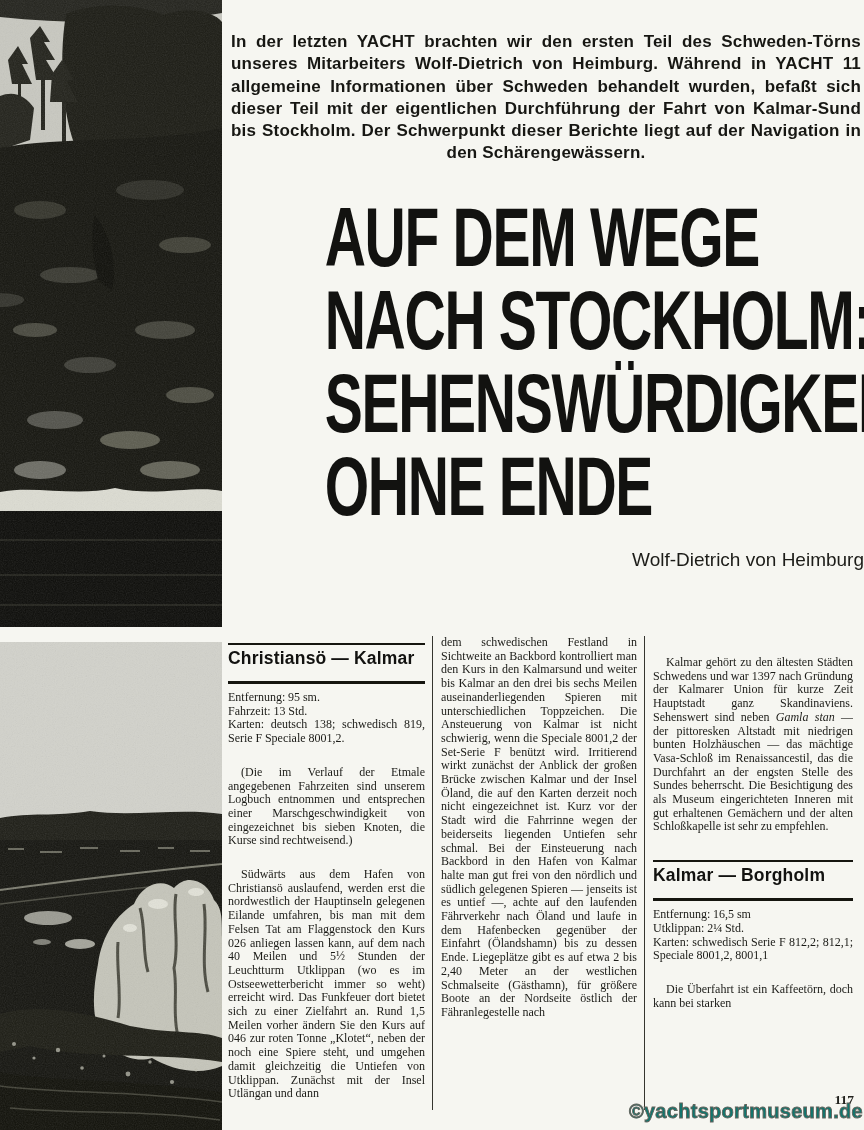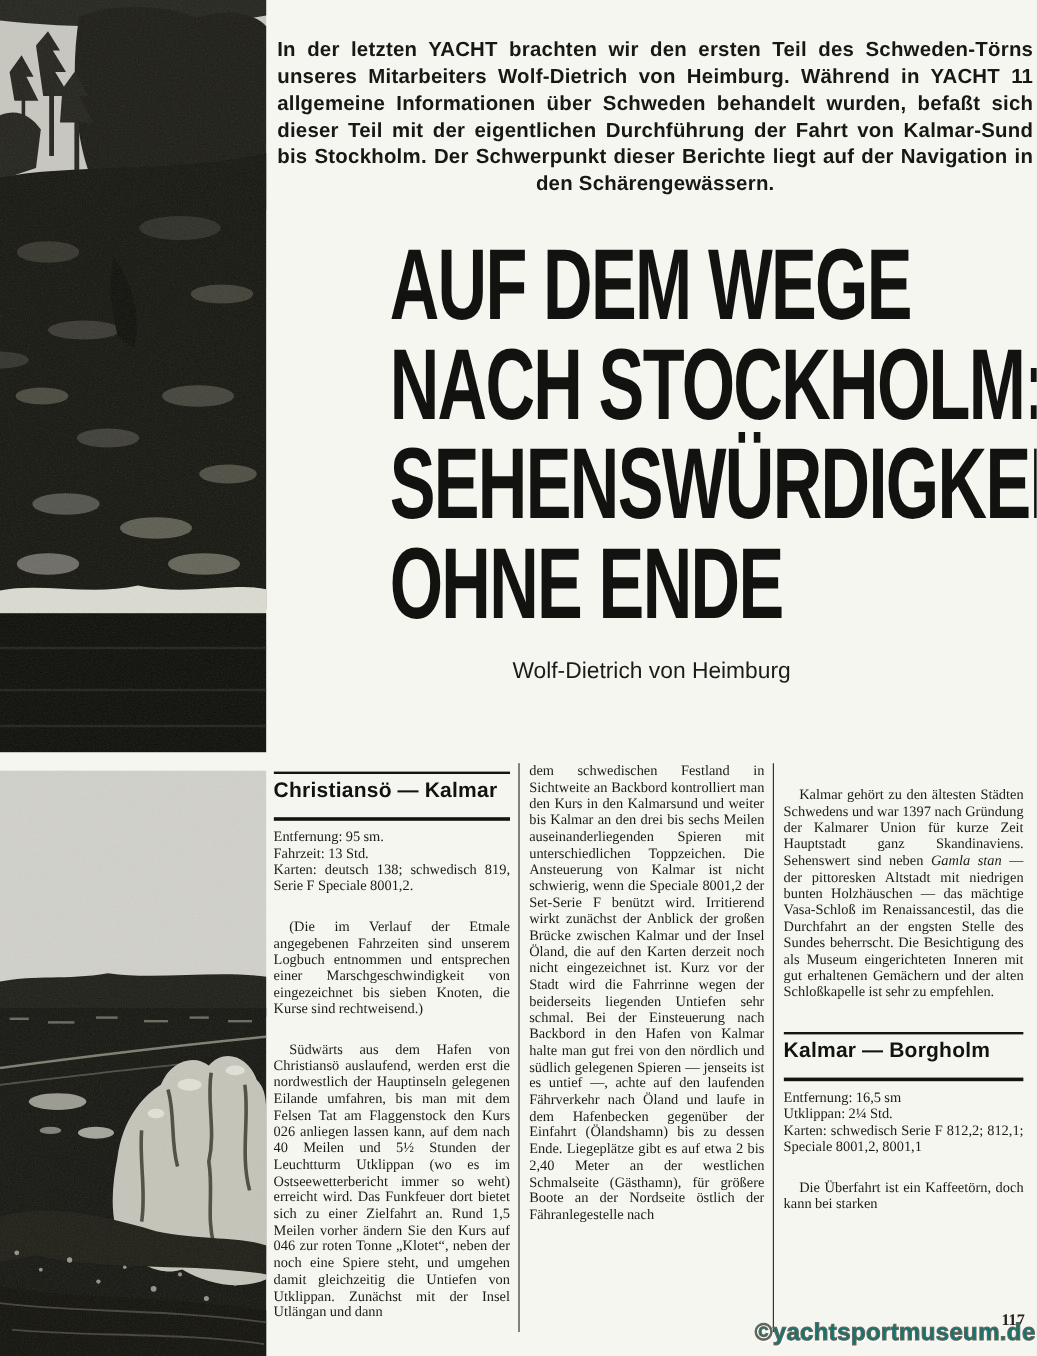--- a/index.html
+++ b/index.html
@@ -25,21 +25,21 @@
     font-family:"Liberation Sans", sans-serif;font-weight:700;
     color:#121210;
   }
   .headline .hl{
     font-size:84px;line-height:83px;white-space:nowrap;
     font-stretch:condensed;letter-spacing:-2px;
     transform:scaleX(.68);transform-origin:50% 50%;
   }
   
   .byline{
-    position:absolute;left:222px;top:549px;width:642px;text-align:center;
+    position:absolute;left:222px;top:549px;width:642px;text-align:right;
     font-family:"Liberation Sans", sans-serif;font-weight:400;
     font-size:19px;color:#1c1c18;
   }
   
   .col{
     position:absolute;top:633px;height:482px;overflow:hidden;
     font-size:12px;line-height:13.7px;text-align:justify;
     hyphens:auto;-webkit-hyphens:auto;word-spacing:-.2px;
   }
   .col1{left:228px;width:197px;}

